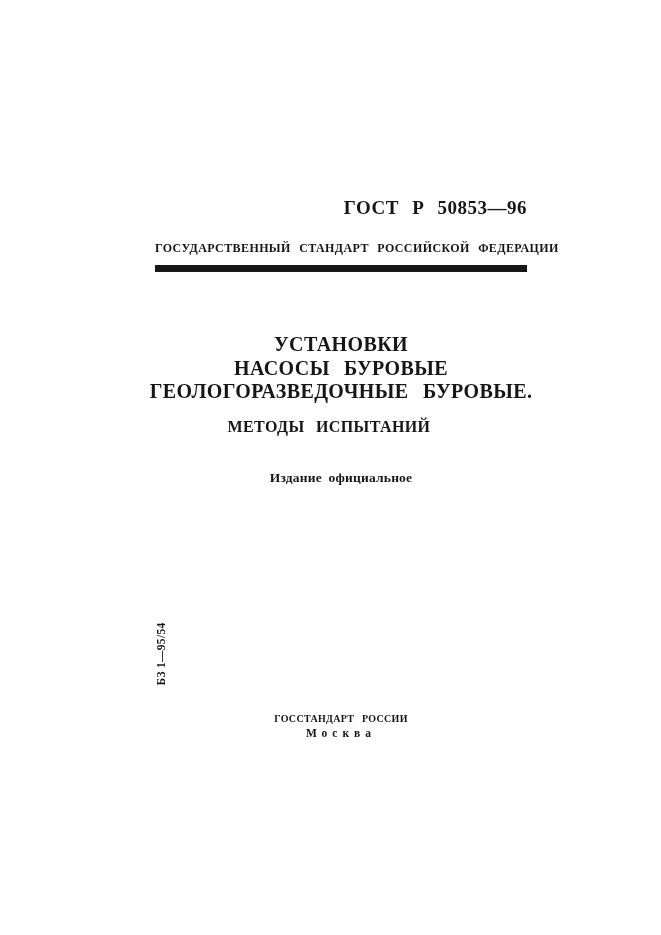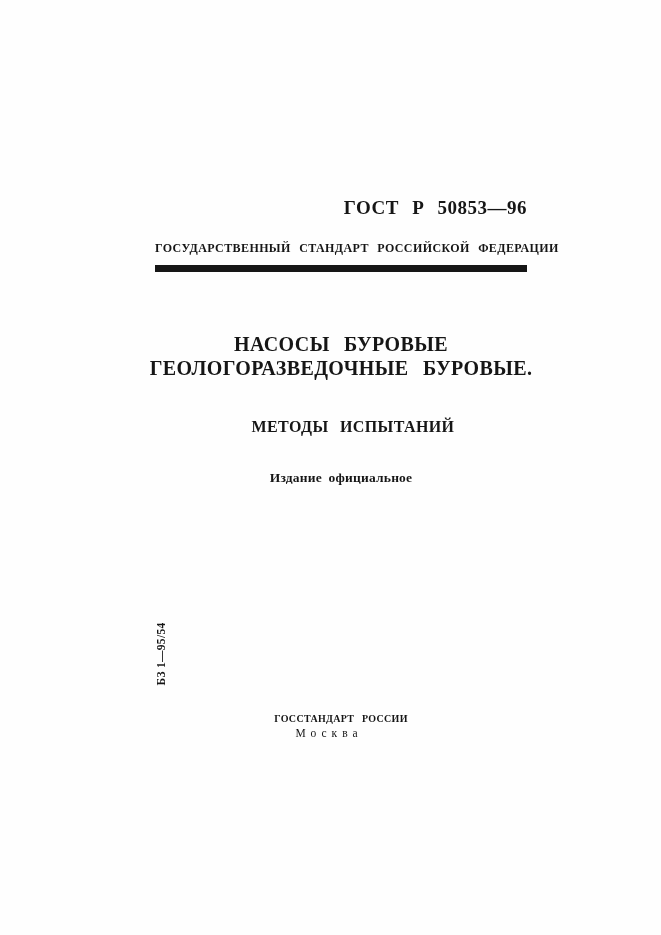--- a/index.html
+++ b/index.html
@@ -61,21 +61,21 @@
     text-align:center;
     font-size:20px;
     font-weight:bold;
     line-height:23.5px;
     letter-spacing:0.4px;
     word-spacing:9px;
   }
   .doc-subtitle{
     position:absolute;
     top:418px;
-    left:132px;
+    left:108px;
     width:442px;
     text-align:center;
     font-size:16px;
     font-weight:bold;
     letter-spacing:0.4px;
     word-spacing:7px;
   }
   .edition-note{
     position:absolute;
     top:470px;
@@ -109,40 +109,41 @@
     width:442px;
     text-align:center;
     font-size:10px;
     font-weight:bold;
     letter-spacing:0.3px;
     word-spacing:5px;
   }
   .city{
     position:absolute;
     top:727px;
-    left:108px;
+    left:120px;
     width:442px;
     text-align:center;
     font-size:11.5px;
-    font-weight:normal;
+    font-weight:bold;
     letter-spacing:5px;
   }
 </style>
 </head>
 <body>
 
 <div class="page">
 
   <div class="doc-code">ГОСТ Р 50853—96</div>
 
   <div class="category-heading">ГОСУДАРСТВЕННЫЙ СТАНДАРТ РОССИЙСКОЙ ФЕДЕРАЦИИ</div>
 
   <div class="header-rule"></div>
 
   <div class="doc-title">
+    <div>УСТАНОВКИ</div>
     <div>НАСОСЫ БУРОВЫЕ</div>
     <div>ГЕОЛОГОРАЗВЕДОЧНЫЕ БУРОВЫЕ.</div>
   </div>
 
   <div class="doc-subtitle">МЕТОДЫ ИСПЫТАНИЙ</div>
 
   <div class="edition-note">Издание официальное</div>
 
   <div class="side-code">БЗ 1—95/54</div>
 

